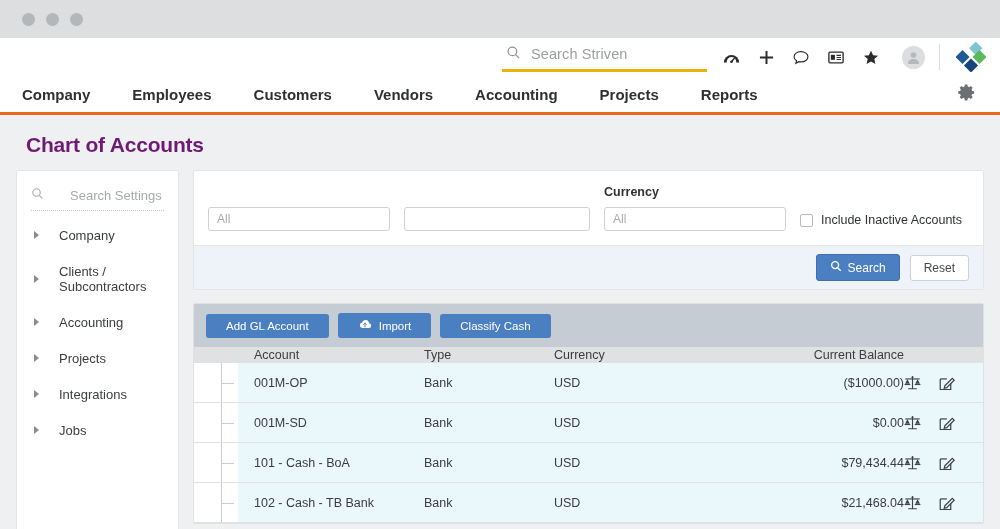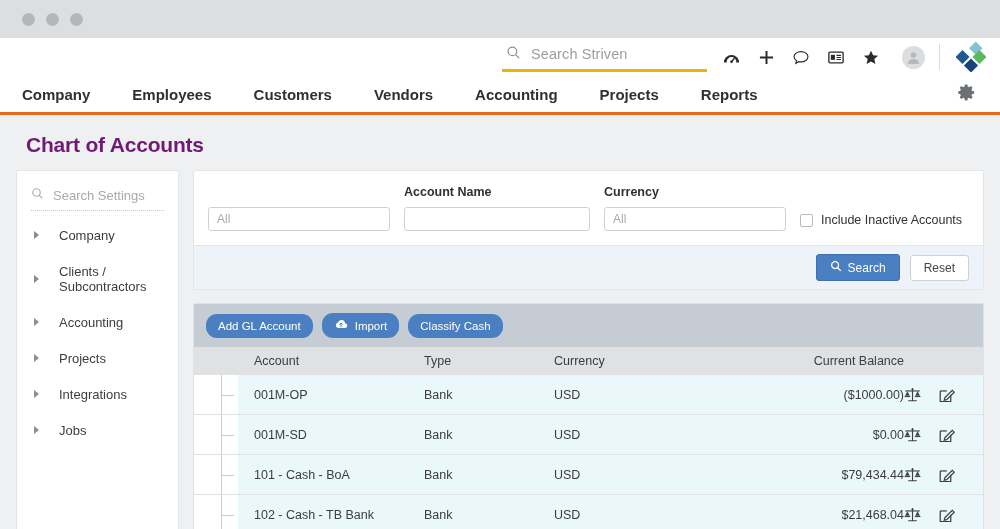--- a/index.html
+++ b/index.html
@@ -57,21 +57,21 @@
     padding: 18px 0 13px 26px; letter-spacing: -.2px;
   }
   .body { display: flex; padding: 0 16px 0 16px; gap: 14px; align-items: flex-start; }
 
   
   .sidebar {
     width: 197px; background: #fff; border: 1px solid #e3e5e7;
     border-radius: 2px; padding: 12px 0 10px 0; min-height: 376px;
   }
   .side-search {
-    display: flex; align-items: center; gap: 9px; margin: 4px 14px 6px 14px;
+    display: flex; align-items: center; gap: 26px; margin: 4px 14px 6px 14px;
     padding-bottom: 7px; border-bottom: 1px dotted #c6c9cc;
   }
   .side-search span { color: #a7aaad; font-size: 13px; }
   .side-item {
     display: flex; align-items: center; gap: 14px;
     padding: 10.5px 14px 10.5px 13px; cursor: pointer;
   }
   .caret {
     width: 0; height: 0; border-left: 5px solid #8a8d90;
     border-top: 4px solid transparent; border-bottom: 4px solid transparent;
@@ -117,27 +117,27 @@
     font-size: 12px; padding: 5px 13px; cursor: pointer;
     font-family: "Liberation Sans", sans-serif;
   }
 
   
   .tablecard { margin-top: 13px; background:#fff; border:1px solid #dfe1e3; border-radius:2px; }
   .toolbar {
     background: #c5ccd3; padding: 9px 12px; display: flex; gap: 9px; align-items: center;
   }
   .tb-btn {
-    background: #4a7fc1; color: #fff; border: none; border-radius: 11px;
-    font-size: 11.5px; padding: 6px 12px; display: flex; align-items: center; gap: 7px;
+    background: #4a7fc1; color: #fff; border: none; border-radius: 3px;
+    font-size: 11.5px; padding: 6px 20px; display: flex; align-items: center; gap: 7px;
     cursor: pointer; font-family: "Liberation Sans", sans-serif;
   }
   .thead {
     background: #dfe1e3; display: flex; align-items: center;
-    height: 28px; font-size: 12.5px; color: #3b3d3f; font-weight: 500;
+    height: 16px; font-size: 12.5px; color: #3b3d3f; font-weight: 500;
   }
   .c-acct { width: 230px; padding-left: 60px; }
   .c-type { width: 130px; }
   .c-cur  { width: 150px; }
   .c-bal  { width: 200px; text-align: right; }
   .c-act  { flex: 1; }
   .trow {
     display: flex; align-items: center; height: 40px;
     background: #eaf7fb; border-bottom: 1px solid #dfe1e3;
     font-size: 12.5px; color: #3b3d3f; position: relative;
@@ -284,21 +284,20 @@
     </div>
 
     <div class="content">
 
       <div class="filterbox">
         <div class="filter-row">
           <div class="field f1">
             <input type="text" placeholder="All" style="">
           </div>
           <div class="field f2">
-            <span class="field-label">Account Name</span>
             <input type="text" placeholder="" style="">
           </div>
           <div class="field f3">
             <span class="field-label">Currency</span>
             <input type="text" placeholder="All" style="">
           </div>
           <div class="chk-wrap">
             <span class="chkbox"></span>
             <span class="chk-label">Include Inactive Accounts</span>
           </div>

